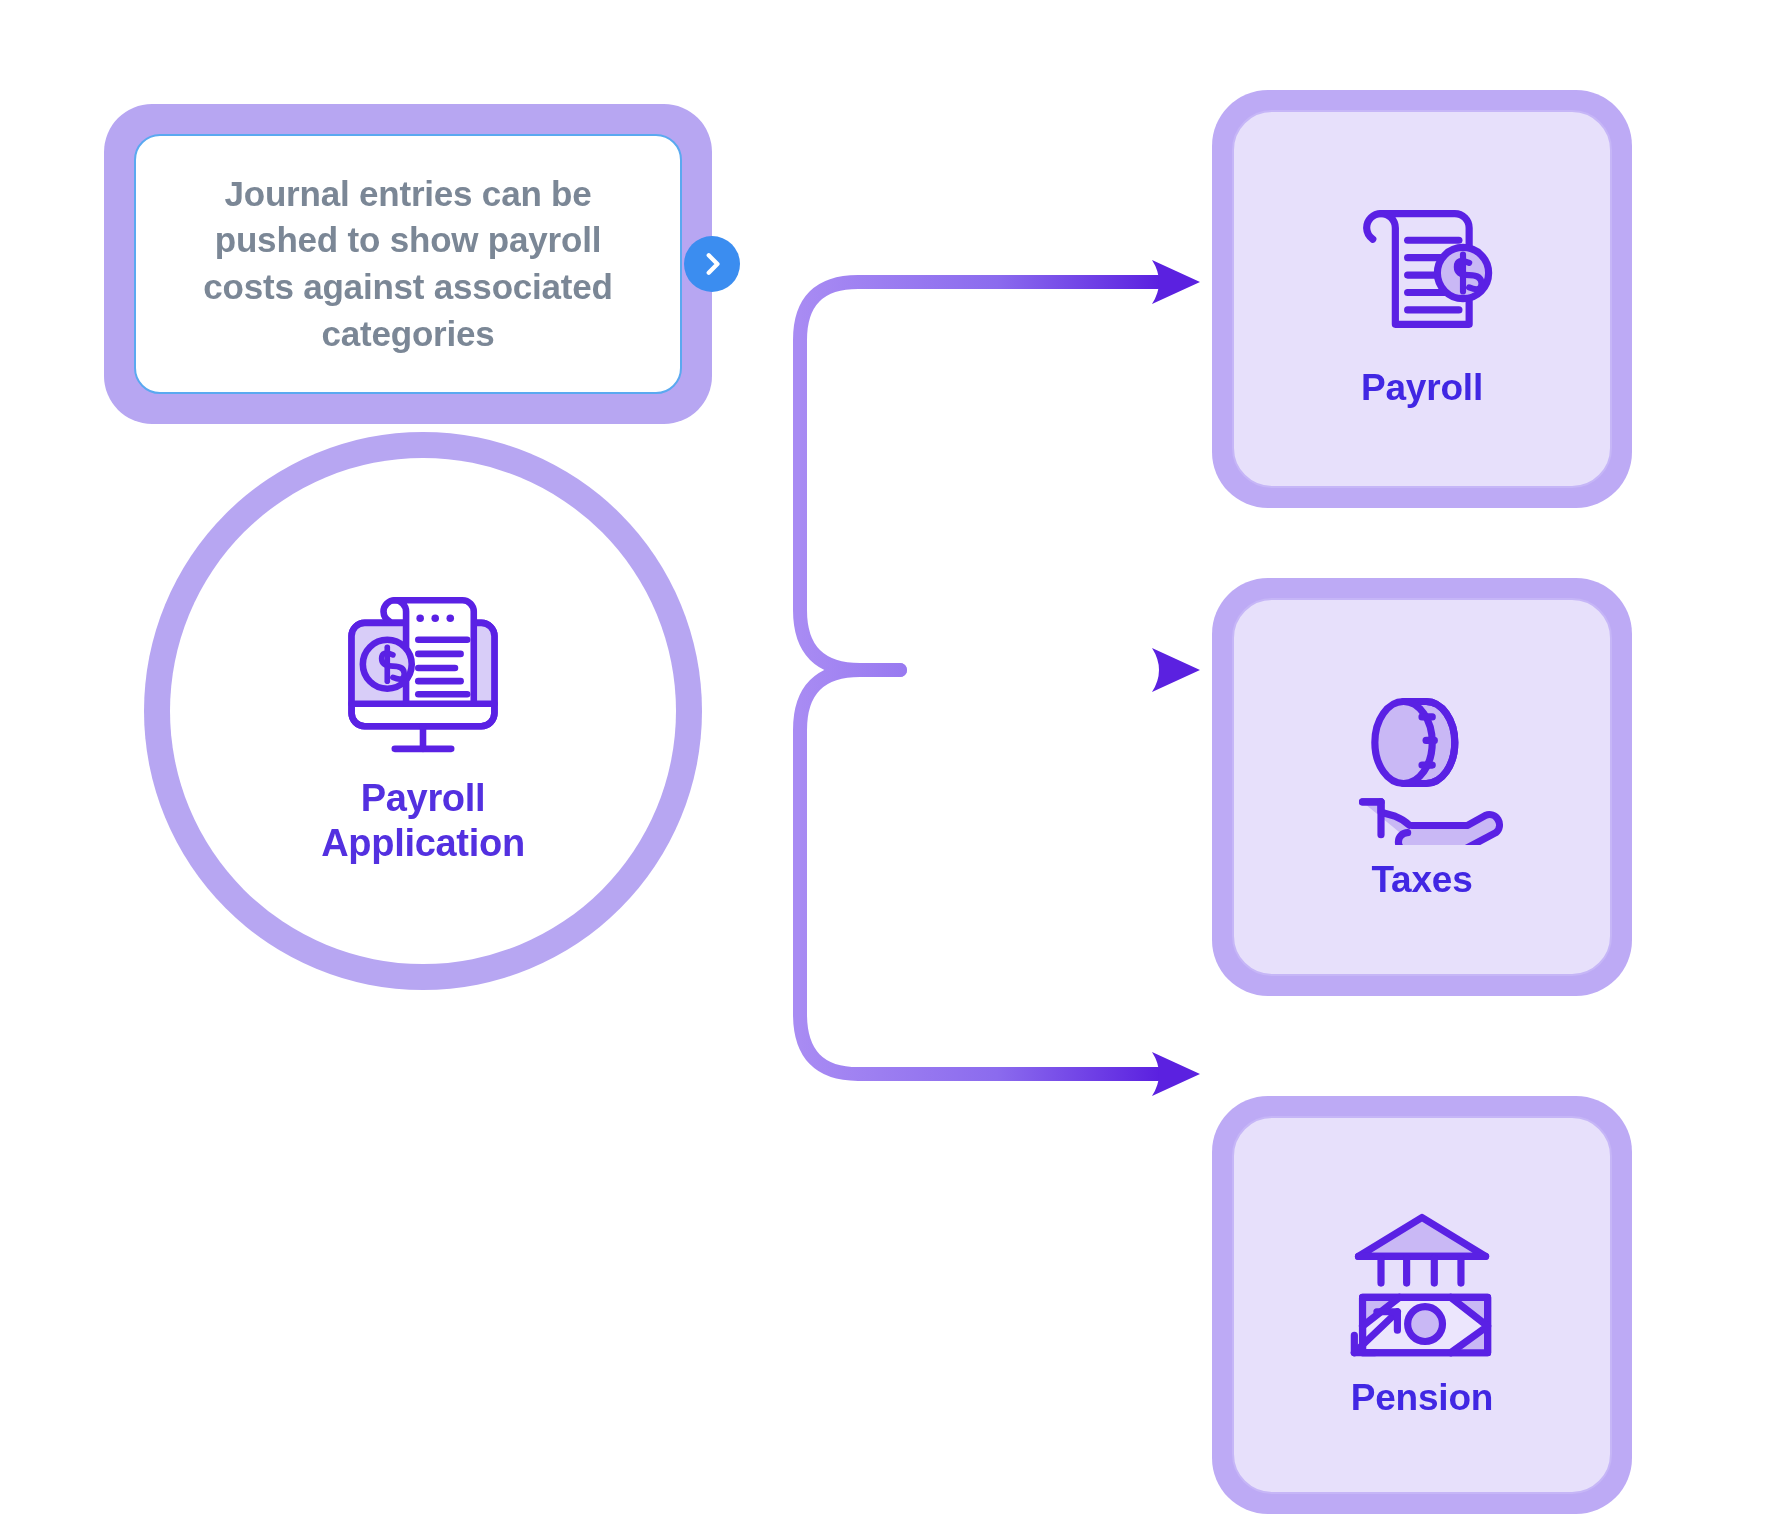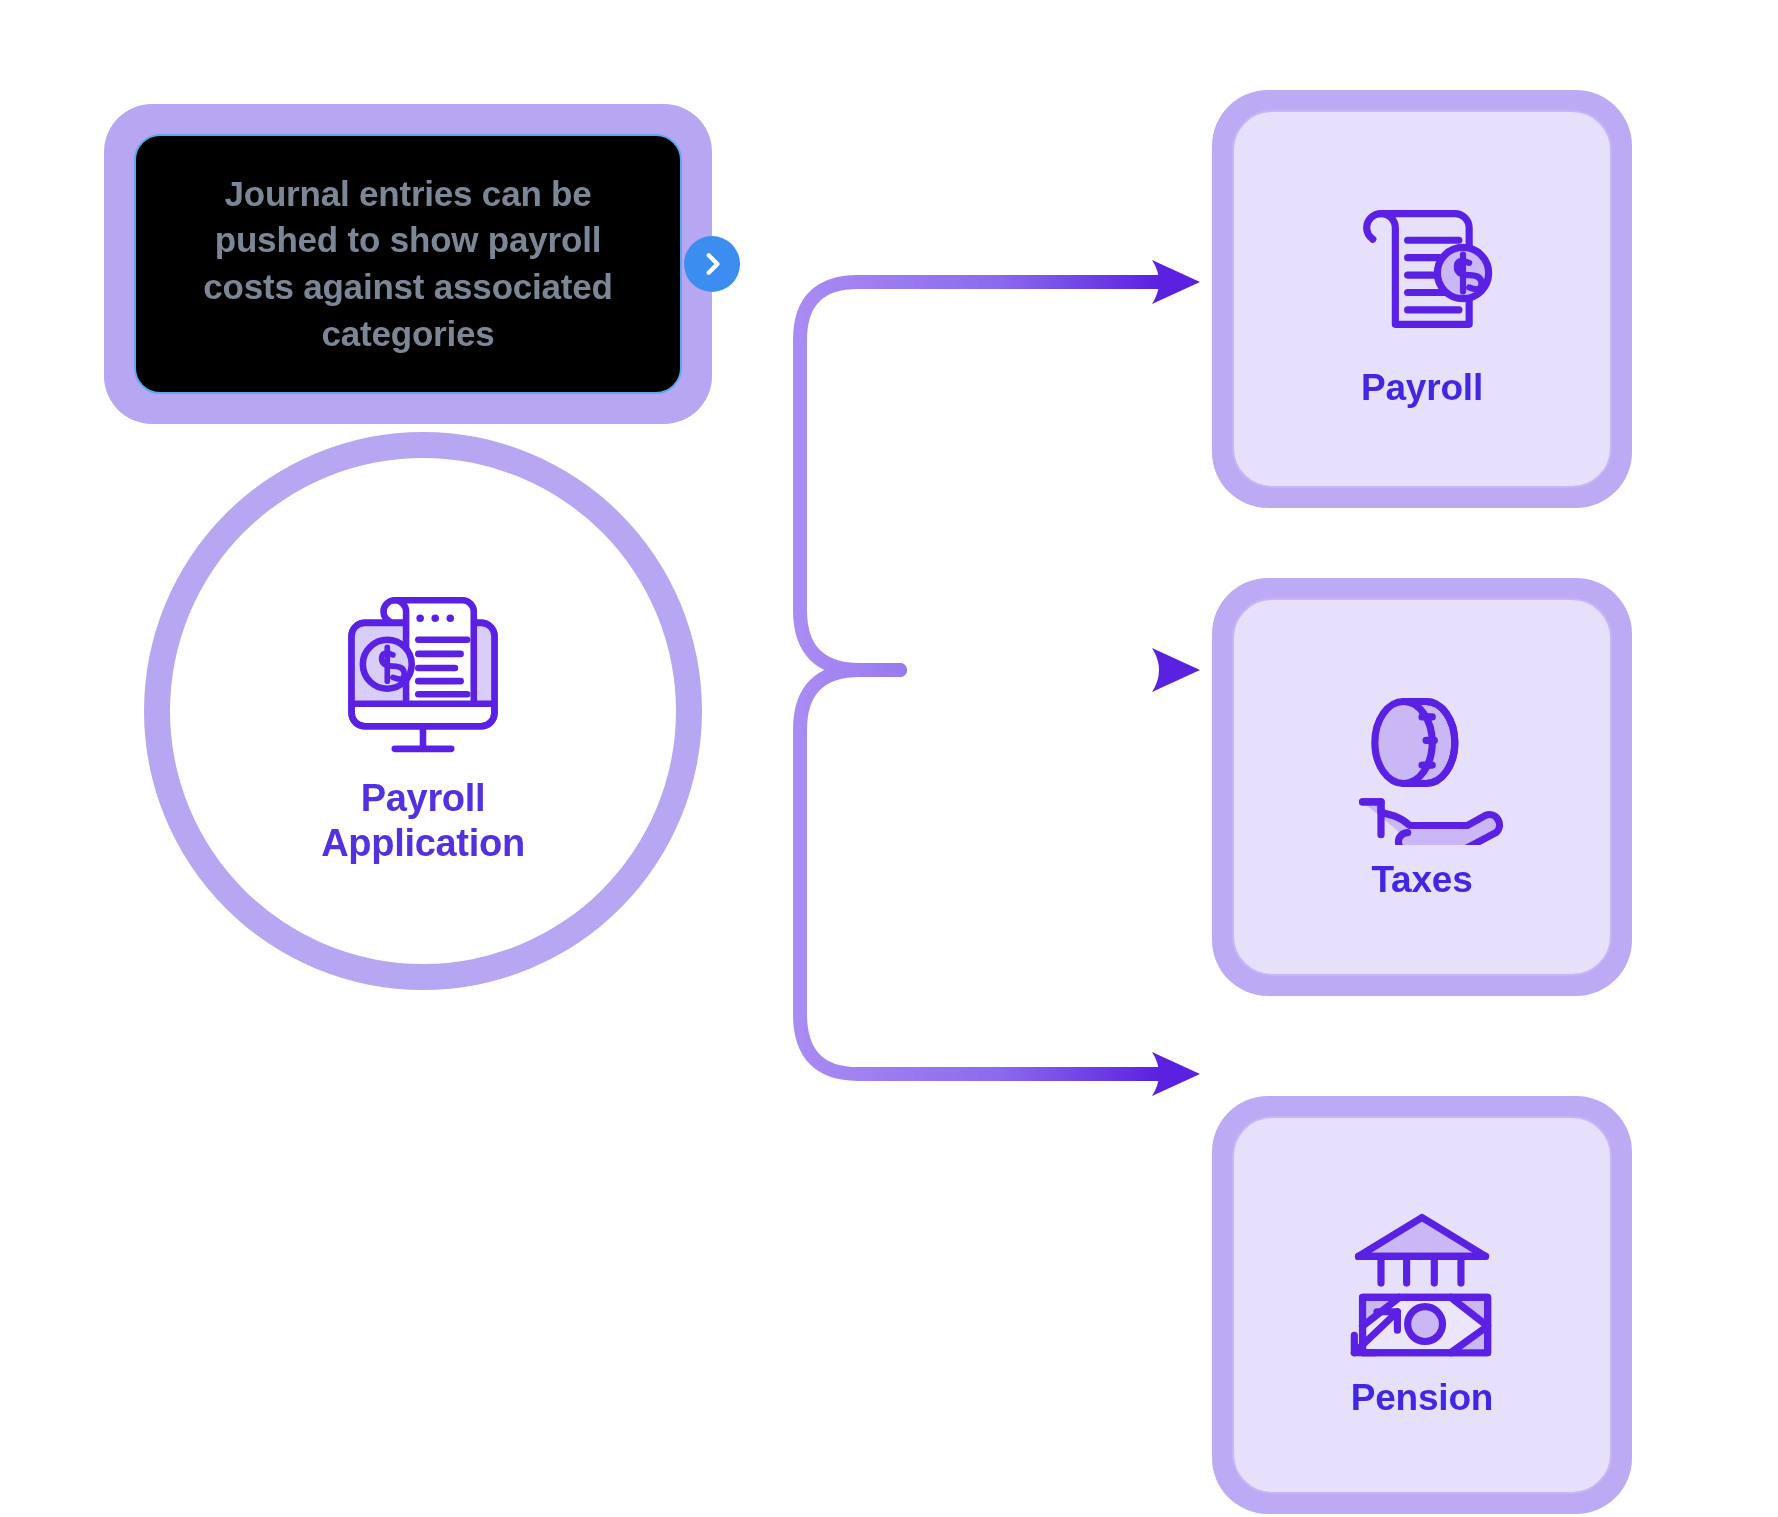--- a/index.html
+++ b/index.html
@@ -26,21 +26,21 @@
   .callout-wrap {
     position: absolute;
     left: 104px; top: 104px;
     width: 608px; height: 320px;
     background: #b7a6f2;
     border-radius: 48px;
     padding: 30px;
   }
   .callout-inner {
     width: 100%; height: 100%;
-    background: #000000;
+    background: #ffffff;
     border: 2px solid #5aa9f0;
     border-radius: 26px;
     display: flex;
     align-items: center;
     justify-content: center;
     padding: 10px 30px;
   }
   .callout-text {
     color: #7b8796;
     font-size: 35px;

